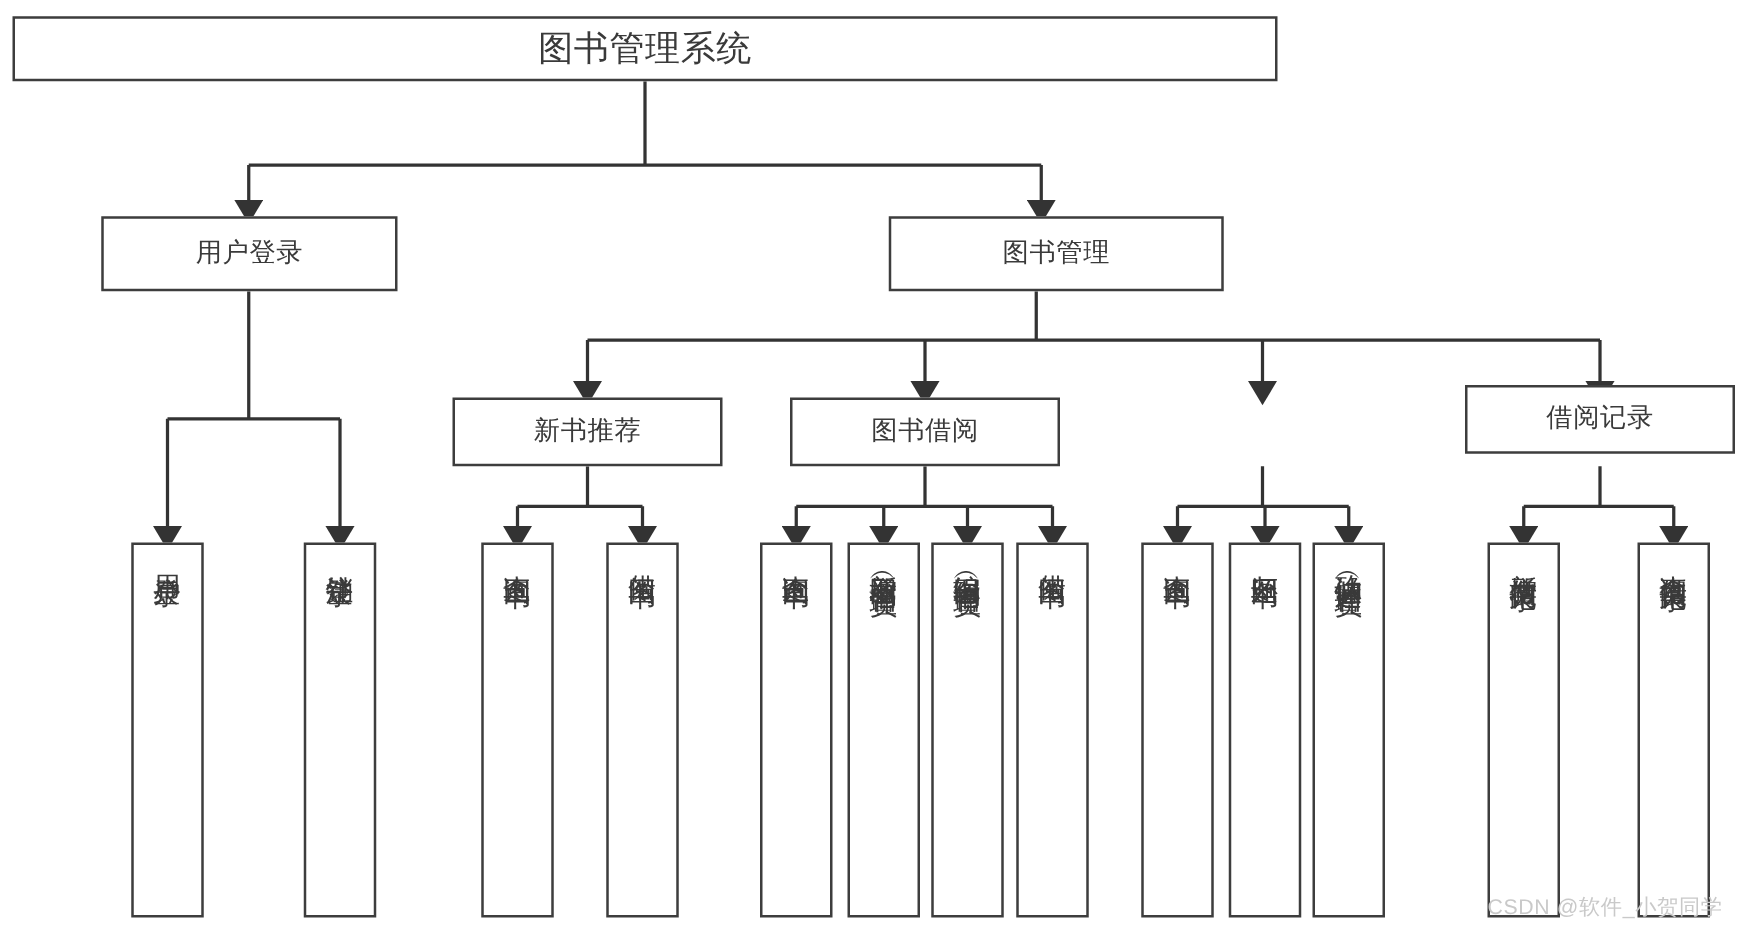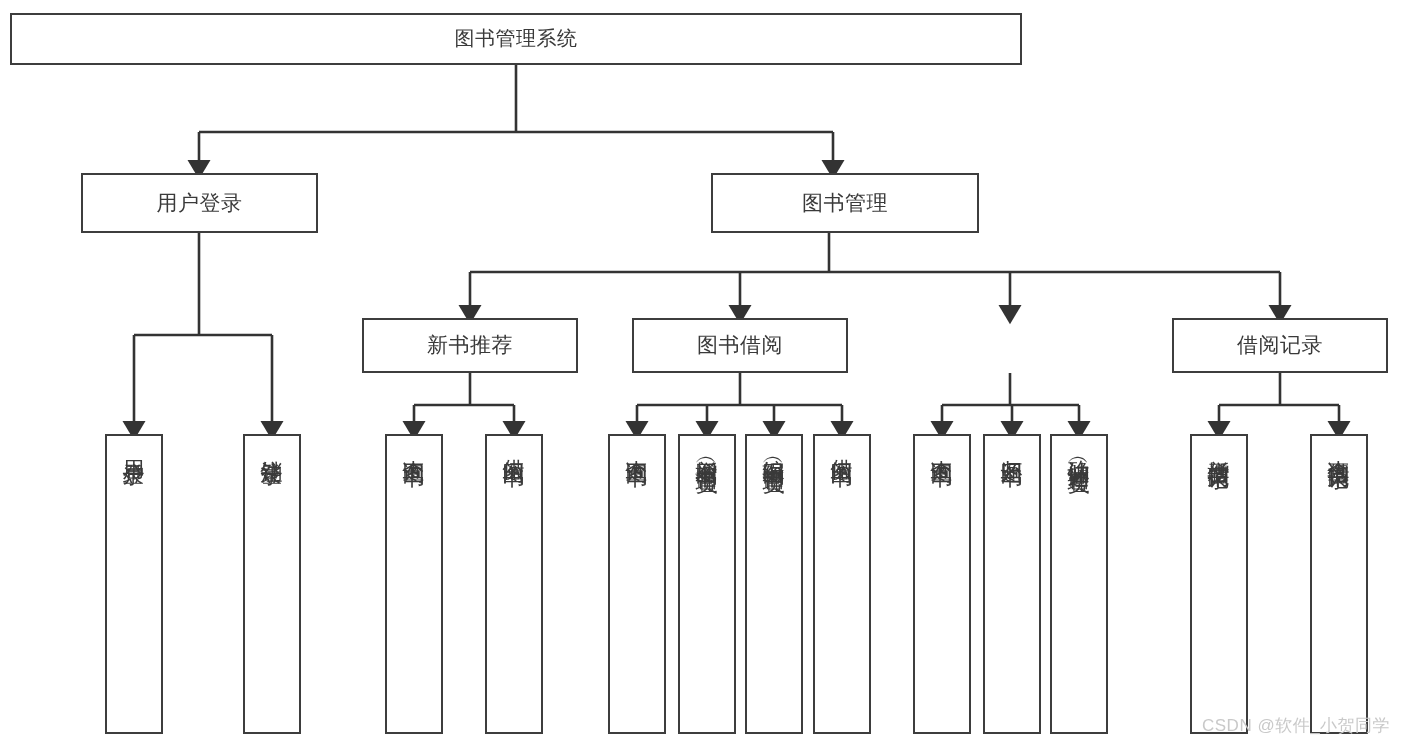--- a/index.html
+++ b/index.html
@@ -36,42 +36,41 @@
     display:block;
     text-align:center;
     line-height:1.18;
     letter-spacing:0.5px;
   }
   
   .node.horiz .lbl{
     font-size:21px;
     white-space:nowrap;
   }
-  .node.root .lbl{ font-size:20px; }
+  .node.root .lbl{ font-size:28px; }
   
   .node.vert{
     align-items:flex-start;
     justify-content:center;
     padding-top:6px;
   }
   .node.vert .lbl{
     writing-mode:vertical-rl;
     text-orientation:upright;
     font-size:22px;
     line-height:1.05;
     letter-spacing:2px;
     white-space:nowrap;
   }
   .watermark{
     position:absolute;
     font-size:17px;
     color:#c9c9c9;
     white-space:nowrap;
     letter-spacing:0.5px;
-    padding-left:12px;
   }
 </style>
 </head>
 <body>
 
 <div id="canvas">
 
   <svg id="edges" viewBox="0 0 1405 747" xmlns="http://www.w3.org/2000/svg">
     <defs>
       <marker id="arrow" markerWidth="9" markerHeight="9" refX="3.2" refY="4.5" orient="auto" markerUnits="strokeWidth">
@@ -132,21 +131,21 @@
   <div class="node horiz" style="left: 711px; top: 173px; width: 268px; height: 60px; border-color: rgb(61, 61, 61); background: rgb(255, 255, 255); color: rgb(58, 58, 58);">
     <span class="lbl">图书管理</span>
   </div>
 
   <div class="node horiz" style="left: 362px; top: 318px; width: 216px; height: 55px; border-color: rgb(61, 61, 61); background: rgb(255, 255, 255); color: rgb(58, 58, 58);">
     <span class="lbl">新书推荐</span>
   </div>
   <div class="node horiz" style="left: 632px; top: 318px; width: 216px; height: 55px; border-color: rgb(61, 61, 61); background: rgb(255, 255, 255); color: rgb(58, 58, 58);">
     <span class="lbl">图书借阅</span>
   </div>
-  <div class="node horiz" style="left: 1172px; top: 318px; width: 216px; height: 55px; border-color: rgb(61, 61, 61); background: rgb(255, 255, 255); color: rgb(58, 58, 58);">
+  <div class="node horiz" style="left: 1172px; top: 308px; width: 216px; height: 55px; border-color: rgb(61, 61, 61); background: rgb(255, 255, 255); color: rgb(58, 58, 58);">
     <span class="lbl">借阅记录</span>
   </div>
 
   <div class="node vert" style="left: 105px; top: 434px; width: 58px; height: 300px; border-color: rgb(61, 61, 61); background: rgb(255, 255, 255); color: rgb(58, 58, 58);">
     <span class="lbl">用户登录</span>
   </div>
   <div class="node vert" style="left: 243px; top: 434px; width: 58px; height: 300px; border-color: rgb(61, 61, 61); background: rgb(255, 255, 255); color: rgb(58, 58, 58);">
     <span class="lbl">注销登录</span>
   </div>
   <div class="node vert" style="left: 385px; top: 434px; width: 58px; height: 300px; border-color: rgb(61, 61, 61); background: rgb(255, 255, 255); color: rgb(58, 58, 58);">

